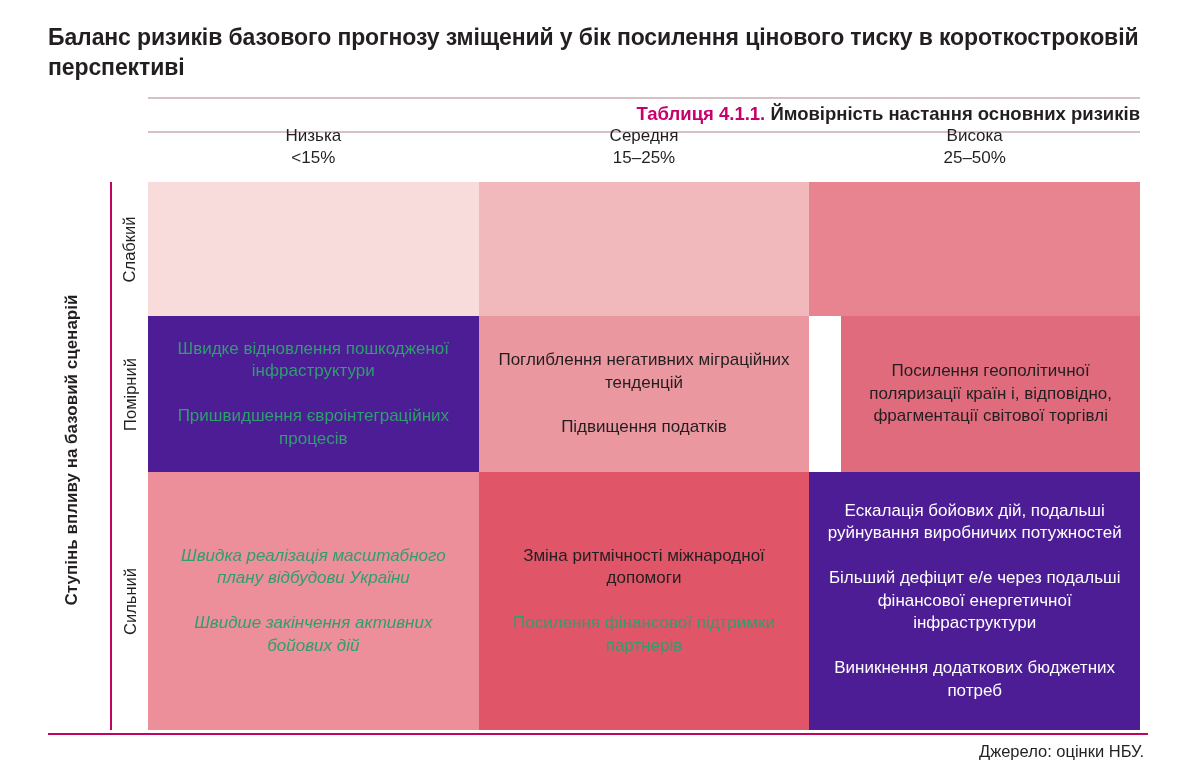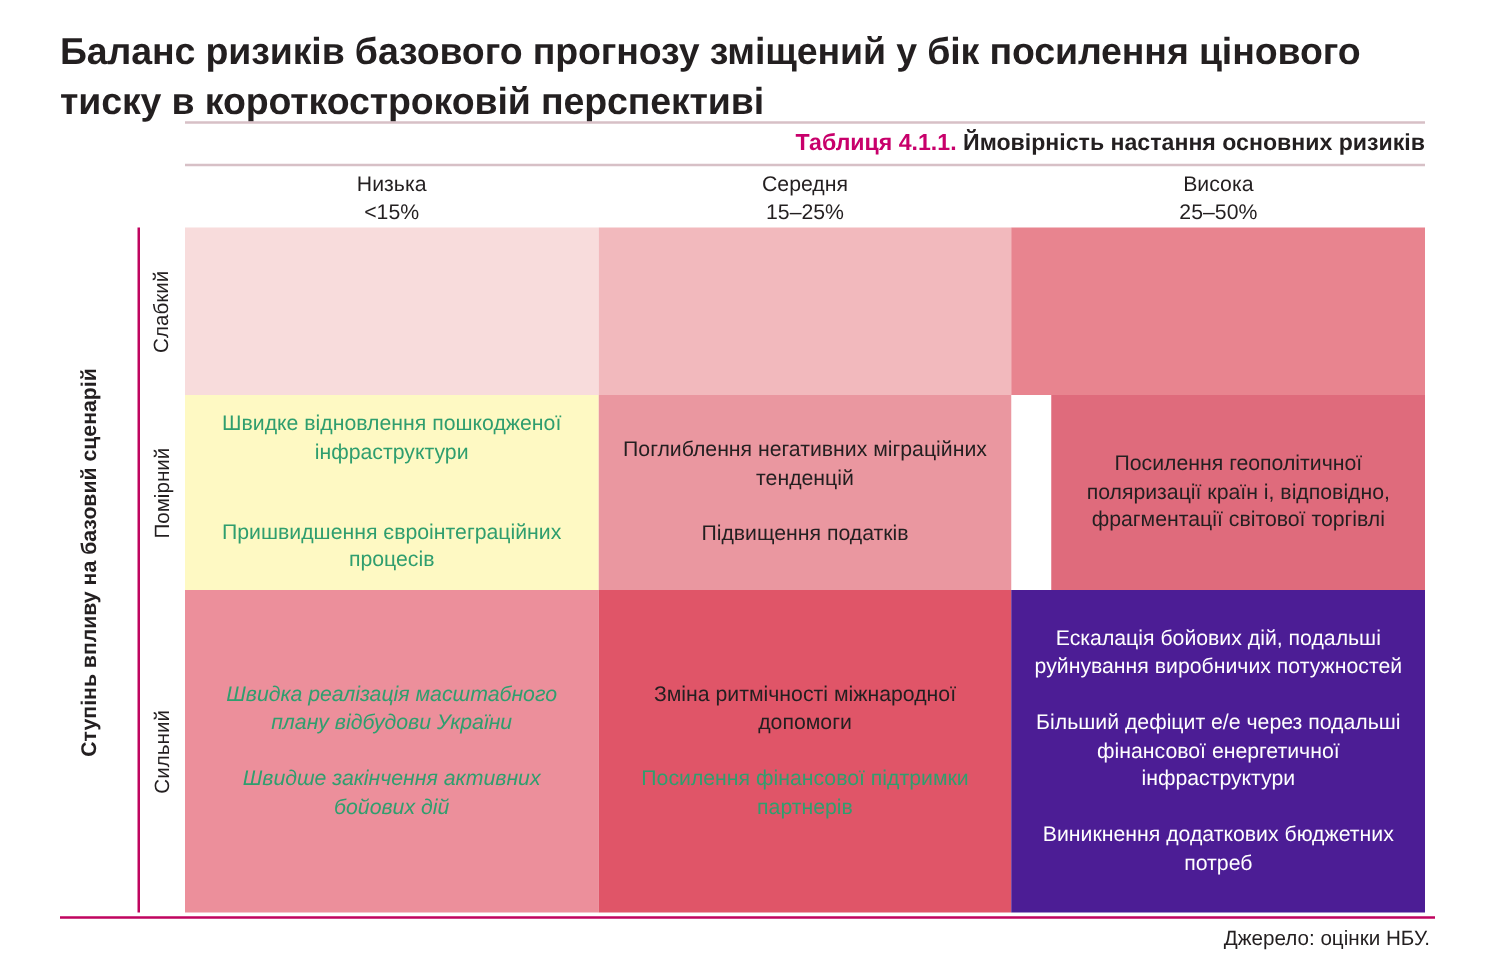--- a/index.html
+++ b/index.html
@@ -14,21 +14,21 @@
     position: relative;
     width: 1200px; height: 781px;
     overflow: hidden;
   }
 
   
   .title {
     position: absolute;
     left: 48px; top: 22px;
     width: 1100px;
-    font-size: 30px;
+    font-size: 23px;
     font-weight: bold;
     line-height: 1.32;
     color: #231f20;
     letter-spacing: -0.1px;
   }
 
   
   .caption-rule-top {
     position: absolute;
     left: 148px; top: 97px;
@@ -48,21 +48,21 @@
   .caption-rule-bottom {
     position: absolute;
     left: 148px; top: 131px;
     width: 992px; height: 2px;
     background: #d7c0c6;
   }
 
   
   .colheads {
     position: absolute;
-    left: 148px; top: 136px;
+    left: 148px; top: 124px;
     width: 992px; height: 44px;
     display: flex;
   }
   .colhead {
     flex: 1 1 0;
     text-align: center;
     font-size: 17px;
     line-height: 1.28;
     color: #231f20;
     padding-top: 1px;
@@ -188,21 +188,21 @@
     </div>
     <div class="rowlabel" id="rl2" style="top: 290px; height: 258px;">
       <span>Сильний</span>
     </div>
   </div>
 
   <div class="grid" id="heatmap-grid">
       <div class="cell" style="background: rgb(248, 220, 220);"></div>
       <div class="cell" style="background: rgb(242, 185, 189);"></div>
       <div class="cell" style="background: rgb(232, 132, 143);"></div>
-      <div class="cell" style="background: #fef9c3; justify-content: space-between;">
+      <div class="cell" style="background: #4c1d95;">
         <p class="t-green">Швидке відновлення пошкодженої інфраструктури</p>
         <p class="t-green">Пришвидшення євроінтеграційних процесів</p>
       </div>
       <div class="cell" style="background: rgb(234, 151, 160);">
         <p class="t-dark">Поглиблення негативних міграційних тенденцій</p>
         <p class="t-dark">Підвищення податків</p>
       </div>
       <div class="cell" style="background: rgb(223, 107, 124); margin-left: 32px;">
         <p class="t-dark">Посилення геополітичної поляризації країн і, відповідно, фрагментації світової торгівлі</p>
       </div>

